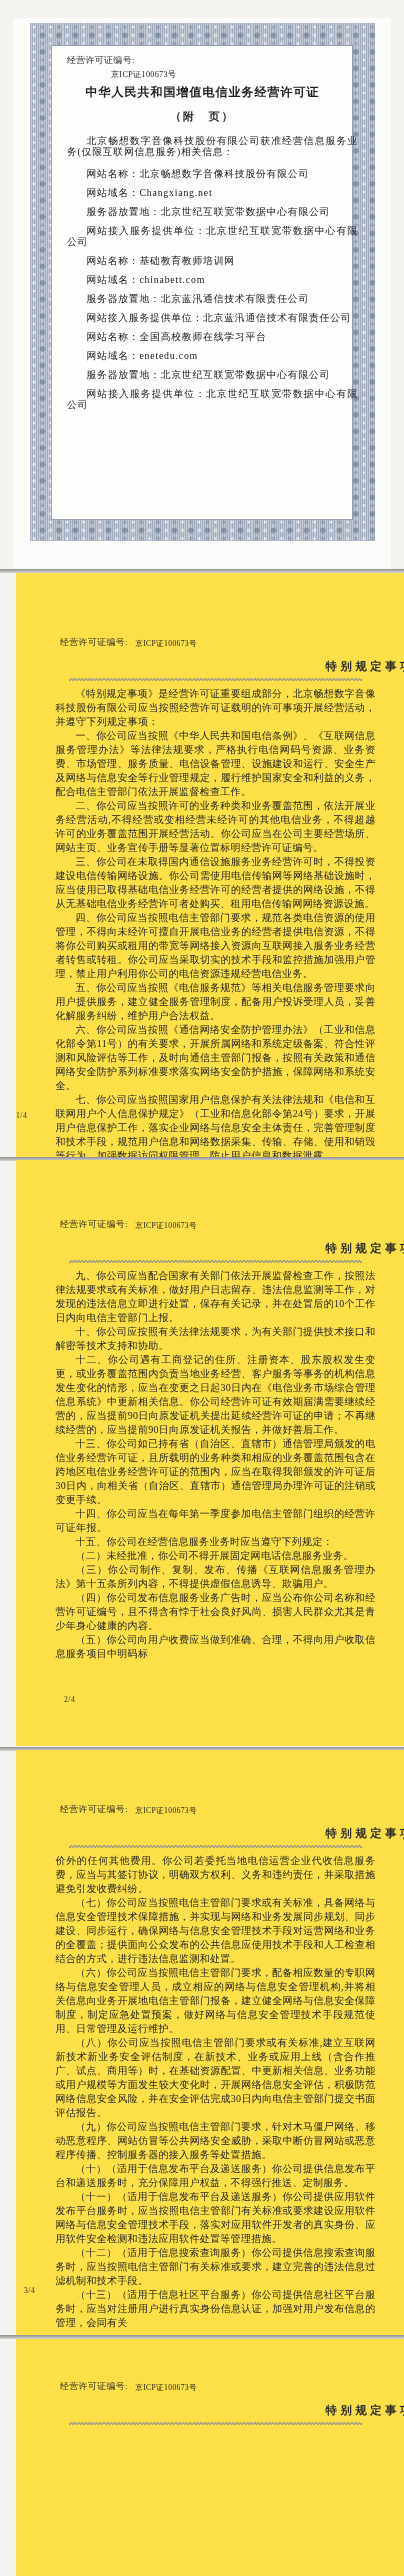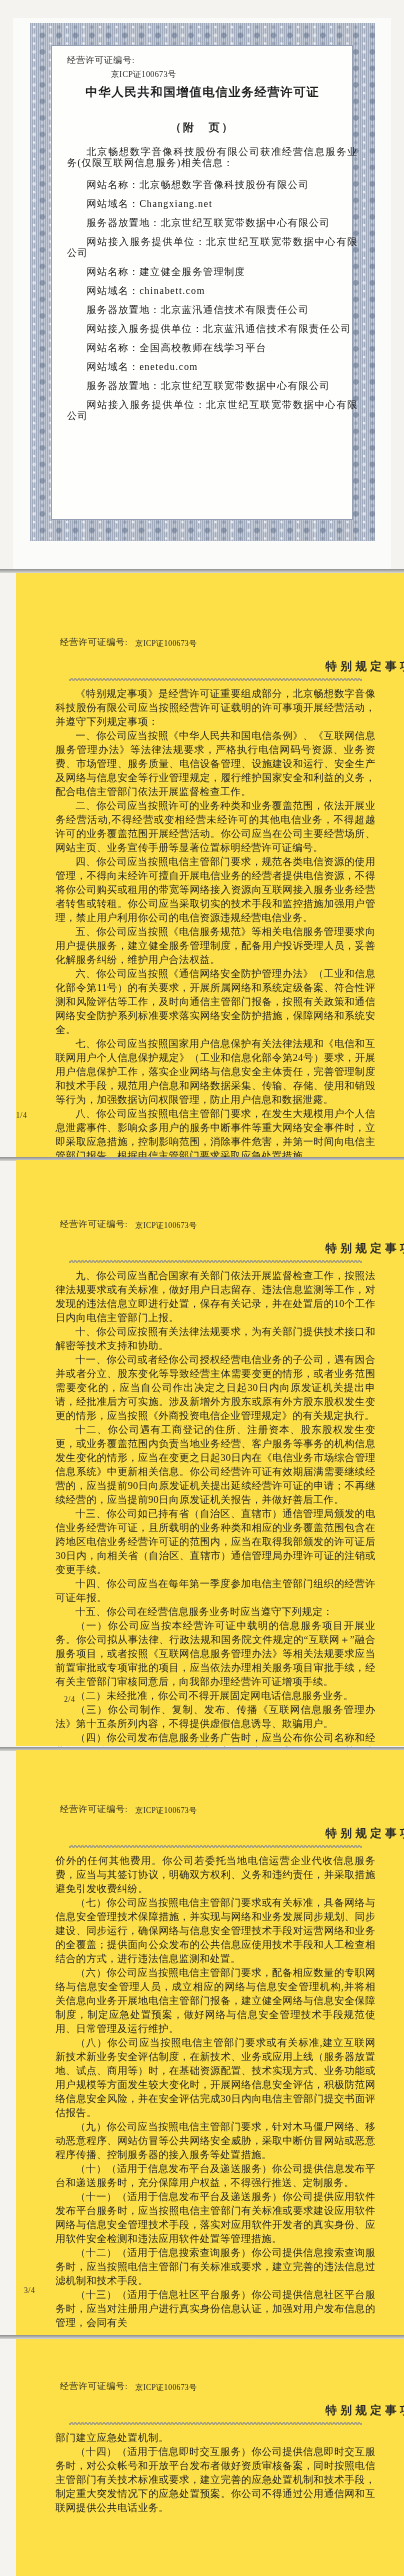--- a/index.html
+++ b/index.html
@@ -29,21 +29,21 @@
   .cert-inner{
     position:absolute;inset:21.6px;background:#fefefd;
     border:0.5px solid #95a0b4;
     padding:9.3px 14.4px;box-sizing:border-box;
   }
   .p1-num-label{font-size:8.8px;letter-spacing:0.5px;}
   .p1-num{font-size:8.2px;margin:2.1px 0 0 44px;letter-spacing:0.3px;}
   .p1-title{font-size:12px;font-weight:bold;text-align:center;
             letter-spacing:1px;margin-top:4px;}
   .p1-sub{font-size:10.8px;font-weight:bold;text-align:center;
-          letter-spacing:2.1px;margin-top:20px;}
+          letter-spacing:2.1px;margin-top:9px;}
   .p1-body{margin-top:11px;width:291px;font-size:9.8px;line-height:11.3px;
            letter-spacing:0.8px;color:#141414;}
   .p1-body p{margin:0 0 7.7px 0;text-indent:2em;text-align:justify;}
   .p1-body p.intro{margin-bottom:10.3px;}
 
   
   .sp-page .sp-head{margin-left:44px;}
   .sp-lbl{font-size:8.8px;letter-spacing:0.5px;}
   .sp-num{font-size:7.7px;margin-left:5.2px;vertical-align:-0.5px;letter-spacing:0.3px;}
   .sp-title{font-size:11.3px;font-weight:bold;text-align:right;
@@ -80,21 +80,21 @@
         <div class="p1-num-label">经营许可证编号:</div>
         <div class="p1-num">京ICP证100673号</div>
         <div class="p1-title">中华人民共和国增值电信业务经营许可证</div>
         <div class="p1-sub">（附　页）</div>
         <div class="p1-body">
           <p class="intro">北京畅想数字音像科技股份有限公司获准经营信息服务业务(仅限互联网信息服务)相关信息：</p>
           <p><span>网站名称：</span><span>北京畅想数字音像科技股份有限公司</span></p>
           <p><span>网站域名：</span><span>Changxiang.net</span></p>
           <p><span>服务器放置地：</span><span>北京世纪互联宽带数据中心有限公司</span></p>
           <p><span>网站接入服务提供单位：</span><span>北京世纪互联宽带数据中心有限公司</span></p>
-          <p><span>网站名称：</span><span>建立健全服务管理制度</span></p>
+          <p><span>网站名称：</span><span>基础教育教师培训网</span></p>
           <p><span>网站域名：</span><span>chinabett.com</span></p>
           <p><span>服务器放置地：</span><span>北京蓝汛通信技术有限责任公司</span></p>
           <p><span>网站接入服务提供单位：</span><span>北京蓝汛通信技术有限责任公司</span></p>
           <p><span>网站名称：</span><span>全国高校教师在线学习平台</span></p>
           <p><span>网站域名：</span><span>enetedu.com</span></p>
           <p><span>服务器放置地：</span><span>北京世纪互联宽带数据中心有限公司</span></p>
           <p><span>网站接入服务提供单位：</span><span>北京世纪互联宽带数据中心有限公司</span></p>
         </div>
       </div>
     </div>
@@ -106,20 +106,21 @@
     <div class="sp-head">
       <span class="sp-lbl">经营许可证编号:</span>
       <span class="sp-num">京ICP证100673号</span>
     </div>
     <div class="sp-title">特别规定事项</div>
     <div class="zigzag"></div>
     <div class="sp-body">
       <p>《特别规定事项》是经营许可证重要组成部分，北京畅想数字音像科技股份有限公司应当按照经营许可证载明的许可事项开展经营活动，并遵守下列规定事项：</p>
       <p>一、你公司应当按照《中华人民共和国电信条例》、《互联网信息服务管理办法》等法律法规要求，严格执行电信网码号资源、业务资费、市场管理、服务质量、电信设备管理、设施建设和运行、安全生产及网络与信息安全等行业管理规定，履行维护国家安全和利益的义务，配合电信主管部门依法开展监督检查工作。</p>
       <p>二、你公司应当按照许可的业务种类和业务覆盖范围，依法开展业务经营活动,不得经营或变相经营未经许可的其他电信业务，不得超越许可的业务覆盖范围开展经营活动。你公司应当在公司主要经营场所、网站主页、业务宣传手册等显著位置标明经营许可证编号。</p>
+      <p>三、你公司在未取得国内通信设施服务业务经营许可时，不得投资建设电信传输网络设施。你公司需使用电信传输网等网络基础设施时，应当使用已取得基础电信业务经营许可的经营者提供的网络设施，不得从无基础电信业务经营许可者处购买、租用电信传输网网络资源设施。</p>
       <p>四、你公司应当按照电信主管部门要求，规范各类电信资源的使用管理，不得向未经许可擅自开展电信业务的经营者提供电信资源，不得将你公司购买或租用的带宽等网络接入资源向互联网接入服务业务经营者转售或转租。你公司应当采取切实的技术手段和监控措施加强用户管理，禁止用户利用你公司的电信资源违规经营电信业务。</p>
       <p>五、你公司应当按照《电信服务规范》等相关电信服务管理要求向用户提供服务，建立健全服务管理制度，配备用户投诉受理人员，妥善化解服务纠纷，维护用户合法权益。</p>
       <p>六、你公司应当按照《通信网络安全防护管理办法》（工业和信息化部令第11号）的有关要求，开展所属网络和系统定级备案、符合性评测和风险评估等工作，及时向通信主管部门报备，按照有关政策和通信网络安全防护系列标准要求落实网络安全防护措施，保障网络和系统安全。</p>
       <p>七、你公司应当按照国家用户信息保护有关法律法规和《电信和互联网用户个人信息保护规定》（工业和信息化部令第24号）要求，开展用户信息保护工作，落实企业网络与信息安全主体责任，完善管理制度和技术手段，规范用户信息和网络数据采集、传输、存储、使用和销毁等行为，加强数据访问权限管理，防止用户信息和数据泄露。</p>
       <p>八、你公司应当按照电信主管部门要求，在发生大规模用户个人信息泄露事件、影响众多用户的服务中断事件等重大网络安全事件时，立即采取应急措施，控制影响范围，消除事件危害，并第一时间向电信主管部门报告，根据电信主管部门要求采取应急处置措施。</p>
     </div>
     <div class="sp-footer">1/4</div>
   </div>
 
   <div class="sep" style="top:1157px"></div>
@@ -127,26 +128,24 @@
   <div class="page sp-page sp3">
     <div class="sp-head">
       <span class="sp-lbl">经营许可证编号:</span>
       <span class="sp-num">京ICP证100673号</span>
     </div>
     <div class="sp-title">特别规定事项</div>
     <div class="zigzag"></div>
     <div class="sp-body">
       <p>九、你公司应当配合国家有关部门依法开展监督检查工作，按照法律法规要求或有关标准，做好用户日志留存、违法信息监测等工作，对发现的违法信息立即进行处置，保存有关记录，并在处置后的10个工作日内向电信主管部门上报。</p>
       <p>十、你公司应按照有关法律法规要求，为有关部门提供技术接口和解密等技术支持和协助。</p>
-      <p>十一、你公司或者经你公司授权经营电信业务的子公司，遇有因合并或者分立、股东变化等导致经营主体需要变更的情形，或者业务范围需要变化的，应当自公司作出决定之日起30日内向原发证机关提出申请，经批准后方可实施。涉及新增外方股东或原有外方股东股权发生变更的情形，应当按照《外商投资电信企业管理规定》的有关规定执行。</p>
       <p>十二、你公司遇有工商登记的住所、注册资本、股东股权发生变更，或业务覆盖范围内负责当地业务经营、客户服务等事务的机构信息发生变化的情形，应当在变更之日起30日内在《电信业务市场综合管理信息系统》中更新相关信息。你公司经营许可证有效期届满需要继续经营的，应当提前90日向原发证机关提出延续经营许可证的申请；不再继续经营的，应当提前90日向原发证机关报告，并做好善后工作。</p>
       <p>十三、你公司如已持有省（自治区、直辖市）通信管理局颁发的电信业务经营许可证，且所载明的业务种类和相应的业务覆盖范围包含在跨地区电信业务经营许可证的范围内，应当在取得我部颁发的许可证后30日内，向相关省（自治区、直辖市）通信管理局办理许可证的注销或变更手续。</p>
       <p>十四、你公司应当在每年第一季度参加电信主管部门组织的经营许可证年报。</p>
       <p>十五、你公司在经营信息服务业务时应当遵守下列规定：</p>
-      <p>（一）你公司应当按本经营许可证中载明的信息服务项目开展业务。你公司拟从事法律、行政法规和国务院文件规定的“互联网＋”融合服务项目，或者按照《互联网信息服务管理办法》等相关法规要求应当前置审批或专项审批的项目，应当依法办理相关服务项目审批手续，经有关主管部门审核同意后，向我部办理经营许可证增项手续。</p>
       <p>（二）未经批准，你公司不得开展固定网电话信息服务业务。</p>
       <p>（三）你公司制作、复制、发布、传播《互联网信息服务管理办法》第十五条所列内容，不得提供虚假信息诱导、欺骗用户。</p>
       <p>（四）你公司发布信息服务业务广告时，应当公布你公司名称和经营许可证编号，且不得含有悖于社会良好风尚、损害人民群众尤其是青少年身心健康的内容。</p>
       <p>（五）你公司向用户收费应当做到准确、合理，不得向用户收取信息服务项目中明码标</p>
     </div>
     <div class="sp-footer">2/4</div>
   </div>
 
   <div class="sep" style="top:1747px"></div>
 
@@ -154,40 +153,36 @@
     <div class="sp-head">
       <span class="sp-lbl">经营许可证编号:</span>
       <span class="sp-num">京ICP证100673号</span>
     </div>
     <div class="sp-title">特别规定事项</div>
     <div class="zigzag"></div>
     <div class="sp-body">
       <p class="cont">价外的任何其他费用。你公司若委托当地电信运营企业代收信息服务费，应当与其签订协议，明确双方权利、义务和违约责任，并采取措施避免引发收费纠纷。</p>
       <p>（七）你公司应当按照电信主管部门要求或有关标准，具备网络与信息安全管理技术保障措施，并实现与网络和业务发展同步规划、同步建设、同步运行，确保网络与信息安全管理技术手段对运营网络和业务的全覆盖；提供面向公众发布的公共信息应使用技术手段和人工检查相结合的方式，进行违法信息监测和处置。</p>
       <p>（六）你公司应当按照电信主管部门要求，配备相应数量的专职网络与信息安全管理人员，成立相应的网络与信息安全管理机构,并将相关信息向业务开展地电信主管部门报备，建立健全网络与信息安全保障制度，制定应急处置预案，做好网络与信息安全管理技术手段规范使用、日常管理及运行维护。</p>
-      <p>（八）你公司应当按照电信主管部门要求或有关标准,建立互联网新技术新业务安全评估制度，在新技术、业务或应用上线（服务器放置地、试点、商用等）时，在基础资源配置、技术实现方式、业务功能或用户规模等方面发生较大变化时，开展网络信息安全评估，积极防范网络信息安全风险，并在安全评估完成30日内向电信主管部门提交书面评估报告。</p>
+      <p>（八）你公司应当按照电信主管部门要求或有关标准,建立互联网新技术新业务安全评估制度，在新技术、业务或应用上线（含合作推广、试点、商用等）时，在基础资源配置、中更新相关信息、业务功能或用户规模等方面发生较大变化时，开展网络信息安全评估，积极防范网络信息安全风险，并在安全评估完成30日内向电信主管部门提交书面评估报告。</p>
       <p>（九）你公司应当按照电信主管部门要求，针对木马僵尸网络、移动恶意程序、网站仿冒等公共网络安全威胁，采取中断仿冒网站或恶意程序传播、控制服务器的接入服务等处置措施。</p>
       <p>（十）（适用于信息发布平台及递送服务）你公司提供信息发布平台和递送服务时，充分保障用户权益，不得强行推送、定制服务。</p>
       <p>（十一）（适用于信息发布平台及递送服务）你公司提供应用软件发布平台服务时，应当按照电信主管部门有关标准或要求建设应用软件网络与信息安全管理技术手段，落实对应用软件开发者的真实身份、应用软件安全检测和违法应用软件处置等管理措施。</p>
       <p>（十二）（适用于信息搜索查询服务）你公司提供信息搜索查询服务时，应当按照电信主管部门有关标准或要求，建立完善的违法信息过滤机制和技术手段。</p>
       <p>（十三）（适用于信息社区平台服务）你公司提供信息社区平台服务时，应当对注册用户进行真实身份信息认证，加强对用户发布信息的管理，会同有关</p>
     </div>
     <div class="sp-footer">3/4</div>
   </div>
 
   <div class="sep" style="top:2335px"></div>
 
   <div class="page sp-page sp5">
     <div class="sp-head">
       <span class="sp-lbl">经营许可证编号:</span>
       <span class="sp-num">京ICP证100673号</span>
     </div>
     <div class="sp-title">特别规定事项</div>
     <div class="zigzag"></div>
-    <div class="sp-body">
-      <p class="cont">部门建立应急处置机制。</p>
-      <p>（十四）（适用于信息即时交互服务）你公司提供信息即时交互服务时，对公众帐号和开放平台发布者做好资质审核备案，同时按照电信主管部门有关技术标准或要求，建立完善的应急处置机制和技术手段，制定重大突发情况下的应急处置预案。你公司不得通过公用通信网和互联网提供公共电话业务。</p>
-    </div>
 
   </div>
 
 </div>
 
 
 </body></html>

